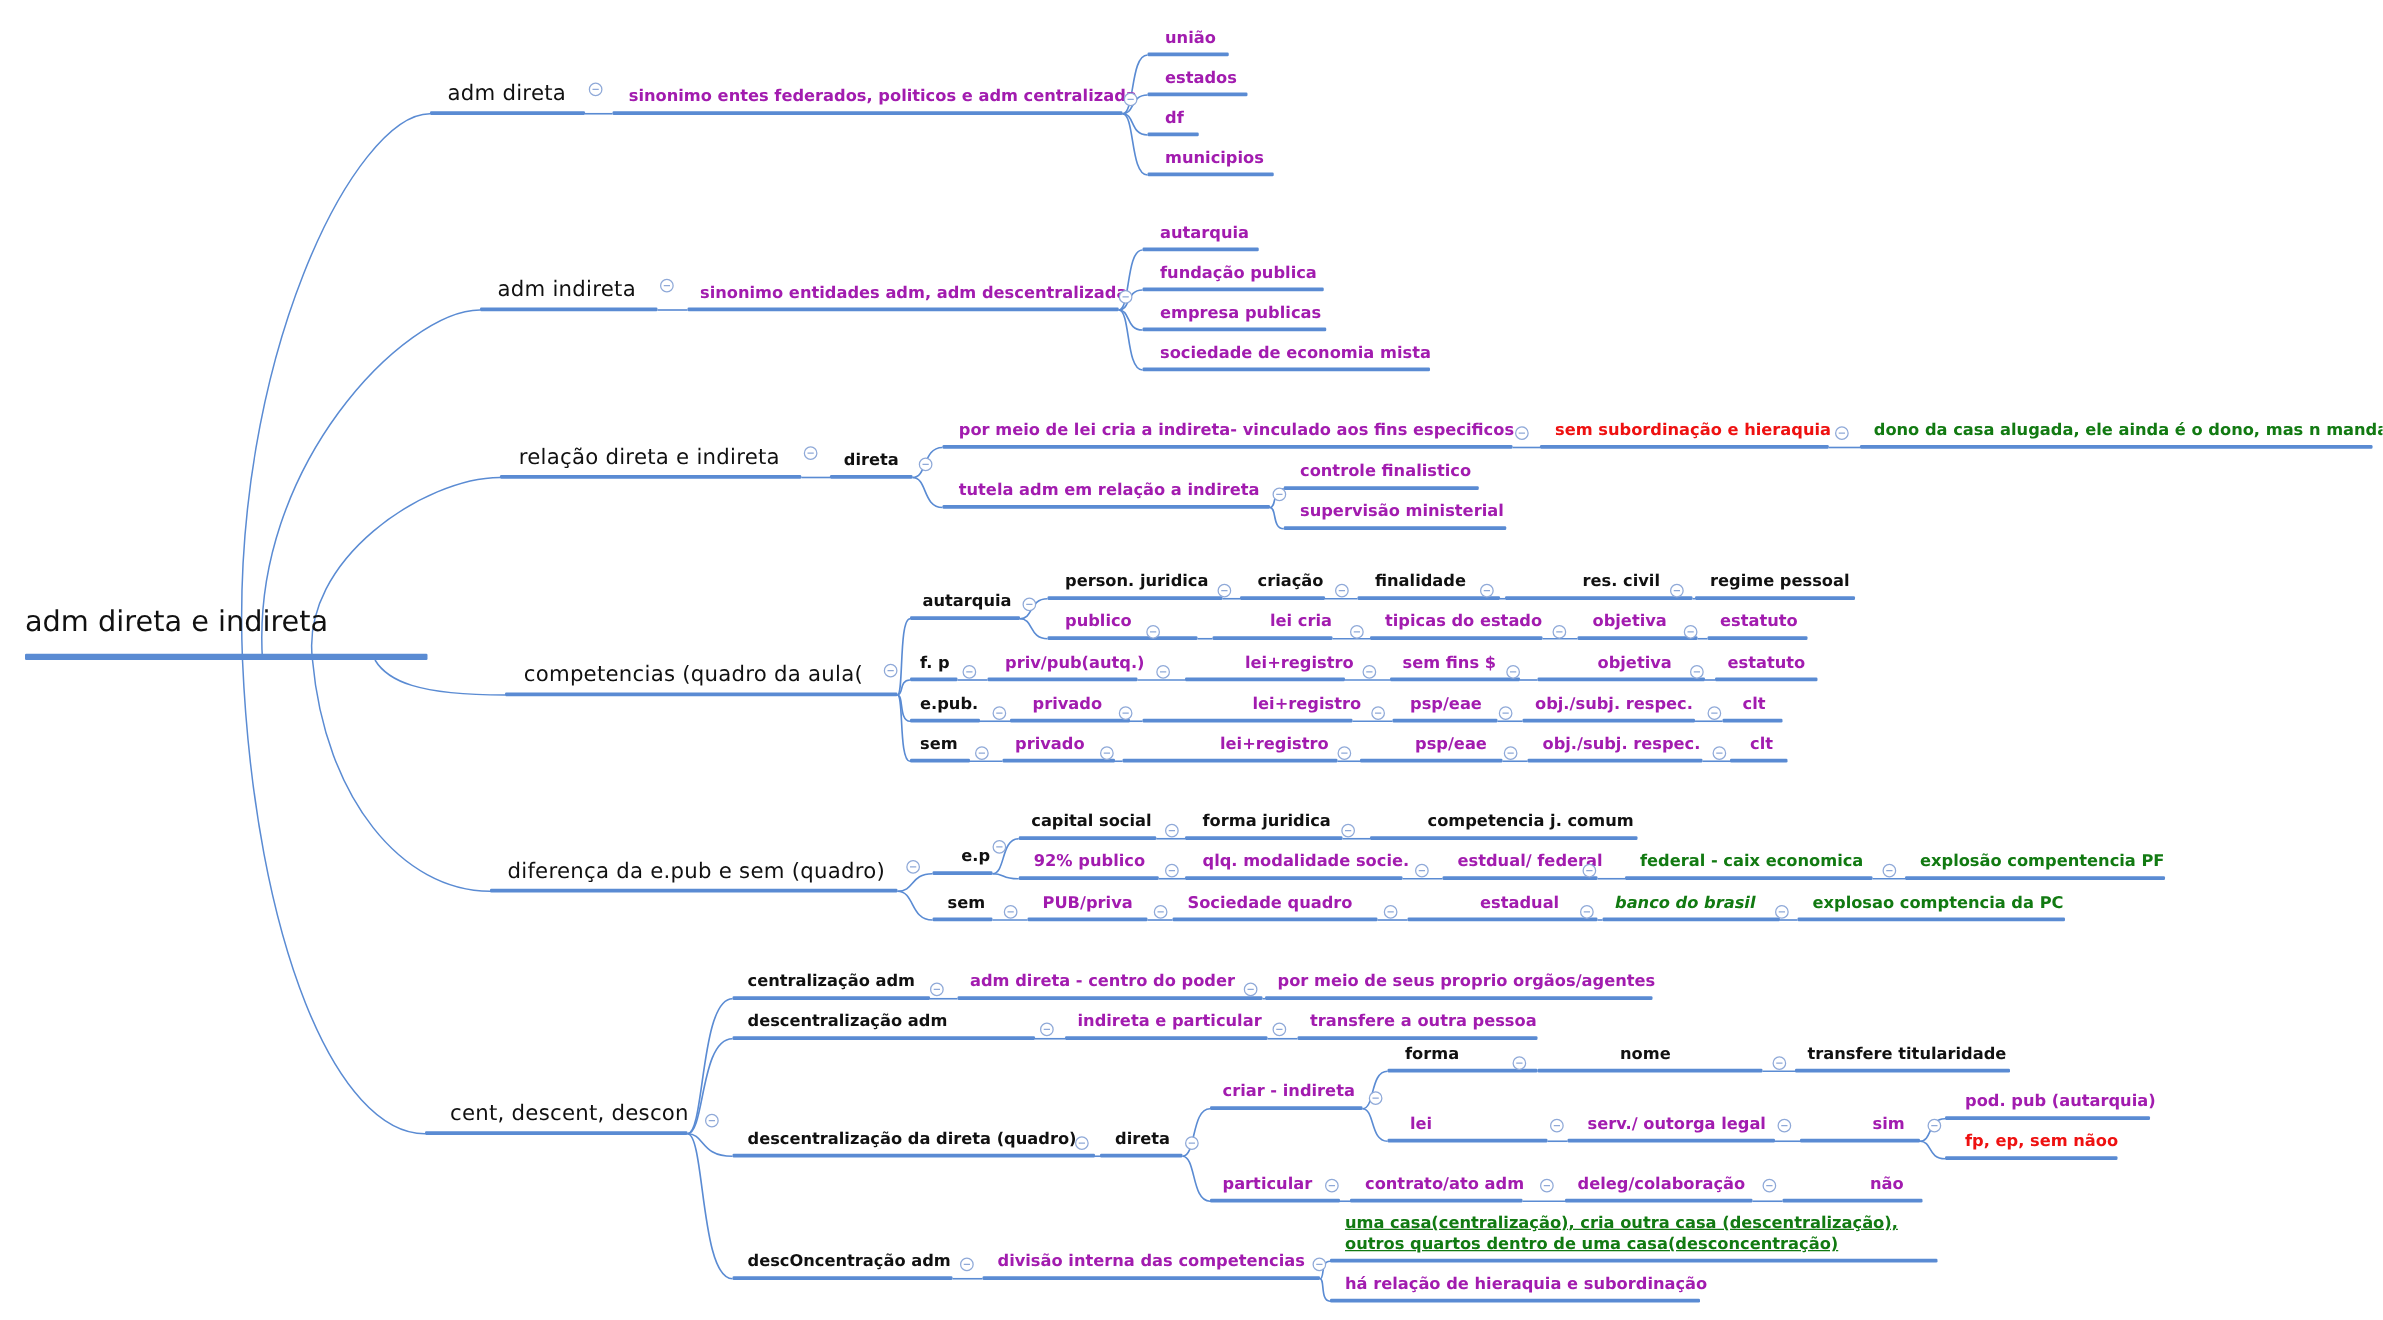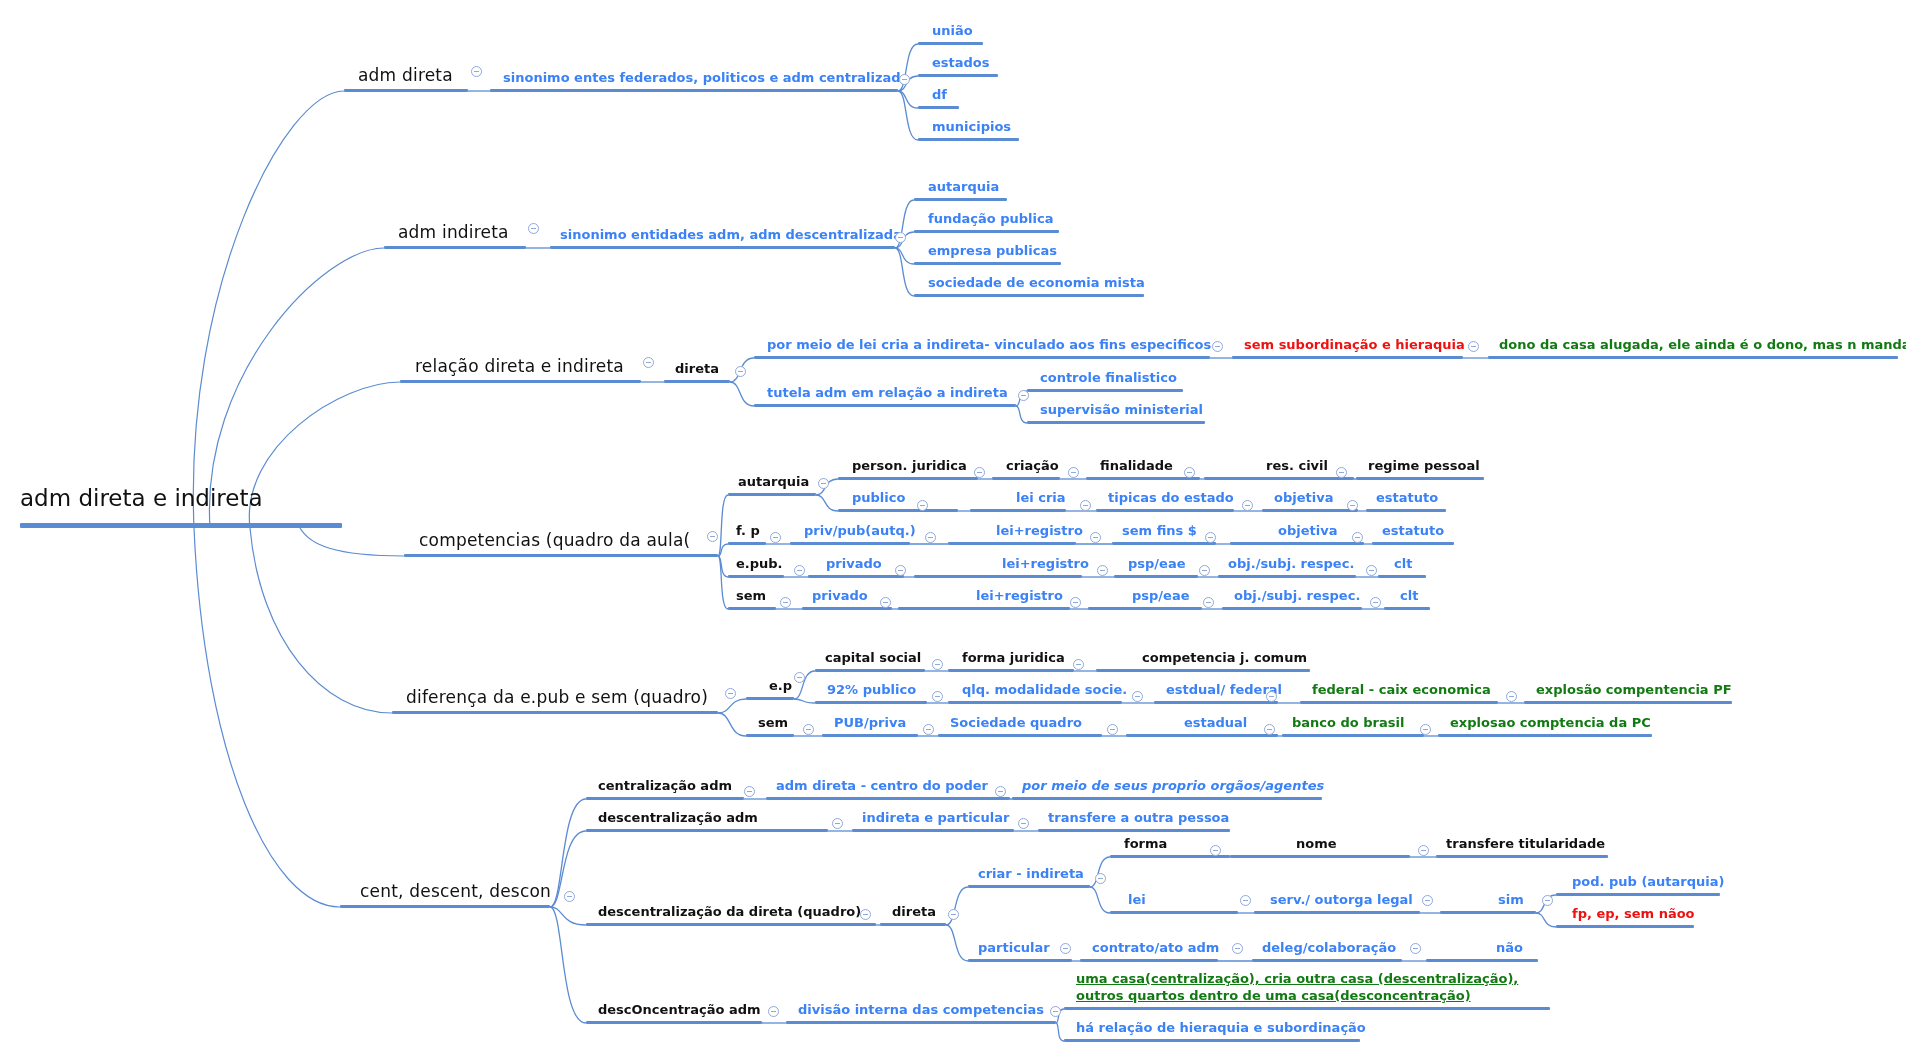--- a/index.html
+++ b/index.html
@@ -6,21 +6,21 @@
   body{width:1906px;height:1056px;position:relative;overflow:hidden;font-family:"DejaVu Sans","Liberation Sans",sans-serif;}
   #canvas{position:absolute;left:0;top:0;width:1906px;height:1056px;}
   #wires{position:absolute;left:0;top:0;width:1906px;height:1056px;pointer-events:none;}
   .node{position:absolute;height:0;}
   .node .label{position:absolute;left:0;bottom:6px;white-space:nowrap;font-size:13px;font-weight:bold;line-height:16px;cursor:pointer;}
   .node .bar{position:absolute;left:0;bottom:0;height:3px;background:#5a8bd3;border-radius:1px;}
   .node.l1 .label{font-size:17px;font-weight:normal;color:#111;bottom:9px;letter-spacing:0.2px;}
   .node.root .label{font-size:23px;font-weight:normal;color:#111;bottom:22px;}
   .node.root .bar{height:5px;}
   .c-black{color:#111111;}
-  .c-blue{color:#3b82f6;}
+  .c-blue{color:#a21caf;}
   .c-red{color:#ee1111;}
   .c-green{color:#127a12;}
   .toggle{position:absolute;width:9px;height:9px;border:1px solid #8fa9d8;border-radius:50%;background:#fff;cursor:pointer;}
   .toggle::after{content:"";position:absolute;left:2px;right:2px;top:4px;height:1px;background:#8fa9d8;}
   .twoline .label{line-height:17px;}
 </style>
 </head>
 <body>
 
 <div id="canvas">
@@ -419,21 +419,21 @@
         <span class="label c-blue" style="left: 12px;">Sociedade quadro</span>
         <div class="bar" style="width: 164px;"></div>
       </div>
       <div class="toggle" style="left: 1107px; top: 724px;"></div>
       <div class="node" style="left: 1126px; top: 737px;">
         <span class="label c-blue" style="left: 58px;">estadual</span>
         <div class="bar" style="width: 152px;"></div>
       </div>
       <div class="toggle" style="left: 1264px; top: 724px;"></div>
       <div class="node" style="left: 1282px; top: 737px;">
-        <span class="label c-green" style="left: 10px;">banco do brasil</span>
+        <span class="label c-green" style="left: 10px; font-style: italic;">banco do brasil</span>
         <div class="bar" style="width: 142px;"></div>
       </div>
       <div class="toggle" style="left: 1420px; top: 724px;"></div>
       <div class="node" style="left: 1438px; top: 737px;">
         <span class="label c-green" style="left: 12px;">explosao comptencia da PC</span>
         <div class="bar" style="width: 214px;"></div>
       </div>
       <div class="node l1" style="left: 340px; top: 908px;">
         <span class="label c-black" style="left: 20px;">cent, descent, descon</span>
         <div class="bar" style="width: 210px;"></div>
@@ -443,21 +443,21 @@
         <span class="label c-black" style="left: 12px;">centralização adm</span>
         <div class="bar" style="width: 158px;"></div>
       </div>
       <div class="toggle" style="left: 744px; top: 786px;"></div>
       <div class="node" style="left: 766px; top: 800px;">
         <span class="label c-blue" style="left: 10px;">adm direta - centro do poder</span>
         <div class="bar" style="width: 244px;"></div>
       </div>
       <div class="toggle" style="left: 995px; top: 786px;"></div>
       <div class="node" style="left: 1012px; top: 800px;">
-        <span class="label c-blue" style="left: 10px; font-style: italic;">por meio de seus proprio orgãos/agentes</span>
+        <span class="label c-blue" style="left: 10px;">por meio de seus proprio orgãos/agentes</span>
         <div class="bar" style="width: 310px;"></div>
       </div>
       <div class="node" style="left: 586px; top: 832px;">
         <span class="label c-black" style="left: 12px;">descentralização adm</span>
         <div class="bar" style="width: 242px;"></div>
       </div>
       <div class="toggle" style="left: 832px; top: 818px;"></div>
       <div class="node" style="left: 852px; top: 832px;">
         <span class="label c-blue" style="left: 10px;">indireta e particular</span>
         <div class="bar" style="width: 162px;"></div>

